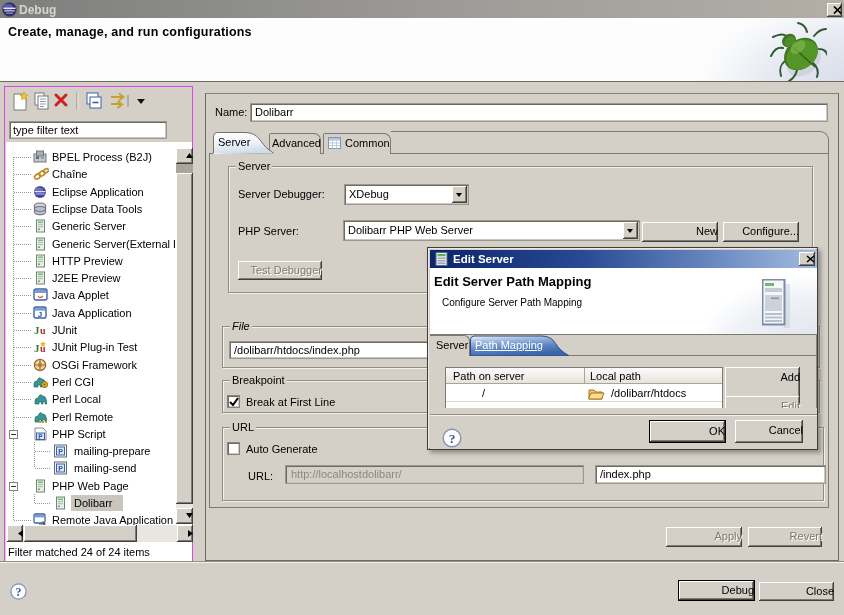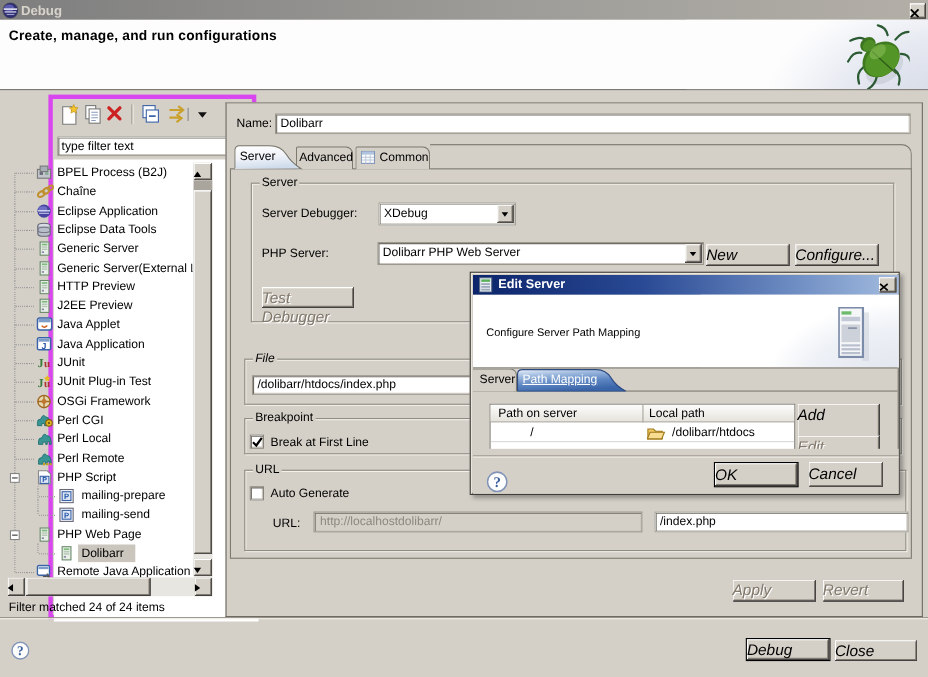--- a/index.html
+++ b/index.html
@@ -1,17 +1,17 @@
 <!DOCTYPE html>
 <html><head><meta charset="utf-8"><style>
 *{margin:0;padding:0;box-sizing:border-box;}
 html,body{width:844px;height:615px;overflow:hidden;}
 body{font-family:"Liberation Sans",sans-serif;font-size:11px;color:#000;background:#d4d0c8;position:relative;}
 .abs{position:absolute;}
-.btn{position:absolute;background:#d4d0c8;box-shadow:inset -1px -1px 0 #404040,inset 1px 1px 0 #ffffff,inset -2px -2px 0 #80796f;text-align:left;font-size:14px;font-style:italic;}
+.btn{position:absolute;background:#d4d0c8;box-shadow:inset -1px -1px 0 #404040,inset 1px 1px 0 #ffffff,inset -2px -2px 0 #80796f;text-align:right;font-size:11px;}
 .btn.dis{color:#82786c;text-shadow:1px 1px 0 #fff;}
 .btn.def{border:1px solid #000;}
 .inp{position:absolute;background:#fff;box-shadow:inset 1px 1px 0 #6e6a62,inset -1px -1px 0 #cac6be;border:1px solid #9c988e;}
 .grp{position:absolute;border:1px solid #908d84;box-shadow:1px 1px 0 #f4f1ea, inset 1px 1px 0 #f4f1ea;}
 .grplab{position:absolute;background:#d4d0c8;padding:0 2px;font-size:11px;line-height:11px;}
 .lab{position:absolute;font-size:11px;white-space:nowrap;}
 .cb{position:absolute;width:13px;height:13px;background:#fff;box-shadow:inset 1px 1px 0 #6e6a62,inset -1px -1px 0 #cac6be;border:1px solid #88847c;}
 </style></head>
 <body>
 
@@ -47,21 +47,21 @@
     <path d="M43 42 C48 46 49 50 47 56"></path>
   </g>
   <ellipse cx="31" cy="33" rx="18.5" ry="14.5" fill="#3f7a20" transform="rotate(-40 31 33)"></ellipse>
   <ellipse cx="32" cy="34" rx="17" ry="13" fill="#549527" transform="rotate(-40 32 34)"></ellipse>
   <ellipse cx="19" cy="19.5" rx="7.5" ry="6.2" fill="#3c7420" transform="rotate(-40 19 19.5)"></ellipse>
   <ellipse cx="20" cy="20.5" rx="6" ry="5" fill="#4f8d26" transform="rotate(-40 20 20.5)"></ellipse>
   <path d="M23 26 L45 46" stroke="#2c5a18" stroke-width="1.1"></path>
   <ellipse cx="28" cy="26" rx="8.5" ry="5.5" fill="#85bd55" opacity="0.6" transform="rotate(-40 28 26)"></ellipse>
 </svg>
 
-<div class="abs" id="leftpanel" style="left:4px;top:86px;width:189px;height:477px;border:4px solid #d946ef;background:#d4d0c8;margin-left:40px;">
+<div class="abs" id="leftpanel" style="left:4px;top:86px;width:189px;height:477px;border:1px solid #d946ef;background:#d4d0c8;">
 
   <svg class="abs" style="left:6px;top:4px;" width="140" height="22" viewBox="0 0 140 22">
 
     <path d="M3 3 h8 l4 4 v12 h-12 z" fill="#fff" stroke="#7a7a7a"></path>
     <path d="M11 3 l4 4 h-4 z" fill="#d0d0d0" stroke="#7a7a7a" stroke-width="0.6"></path>
     <path d="M13 1 l1.2 2.6 2.8 0.4 -2 2 0.5 2.8 -2.5 -1.3 -2.5 1.3 0.5 -2.8 -2 -2 2.8 -0.4 z" fill="#f4c430" stroke="#b8860b" stroke-width="0.5"></path>
 
     <rect x="24" y="2" width="9" height="12" fill="#fff" stroke="#7a7a7a"></rect>
     <rect x="27" y="5" width="10" height="13" fill="#fff" stroke="#7a7a7a"></rect>
     <g stroke="#8899bb" stroke-width="1">
@@ -388,20 +388,21 @@
       <rect x="2.5" y="8" width="8" height="1.6" fill="#9aa8b8"></rect>
       <rect x="2.5" y="10.5" width="8" height="1.6" fill="#9aa8b8"></rect>
     </svg>
   <div class="abs" style="left:25px;top:5px;font-size:11.5px;font-weight:bold;color:#fff;">Edit Server</div>
   <div class="btn" style="left:371px;top:4px;width:16px;height:14px;"><svg width="9" height="8" viewBox="0 0 9 8" style="margin-top:3px;">
         <path d="M1 1 L8 7 M8 1 L1 7" stroke="#000" stroke-width="1.6"></path>
       </svg></div>
 
   <div class="abs" style="left:2px;top:20px;width:387px;height:66px;background:#fff;">
     <div class="abs" style="right:0;top:0;width:180px;height:66px;background:radial-gradient(ellipse 150px 90px at 100% 120%,#dfe3ec 0%,#eef1f6 55%,#fff 80%);"></div>
+    <div class="abs" style="left:4px;top:6px;font-size:13px;font-weight:bold;">Edit Server Path Mapping</div>
     <div class="abs" style="left:12px;top:29px;font-size:10px;">Configure Server Path Mapping</div>
 
     <svg class="abs" style="left:332px;top:11px;" width="28" height="50" viewBox="0 0 28 50">
       <rect x="3" y="3" width="6" height="44" fill="#c9ced8" opacity="0.5" transform="translate(19,2)"></rect>
       <rect x="0.5" y="0.5" width="22" height="45" fill="#f4f6f8" stroke="#7c8baa" stroke-width="2"></rect>
       <rect x="3" y="4" width="9" height="3" fill="#6cbb6c"></rect>
       <rect x="3" y="9" width="17" height="4" fill="#c3c9d6"></rect>
       <rect x="3" y="16" width="17" height="16" fill="#ccd1da"></rect>
       <rect x="9" y="18.5" width="8" height="1.6" fill="#8a93a8"></rect>
       <g fill="#b8bfce">

